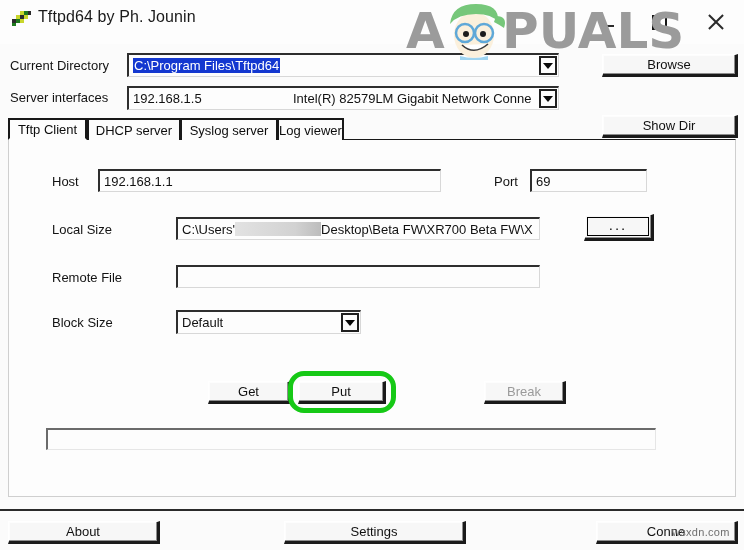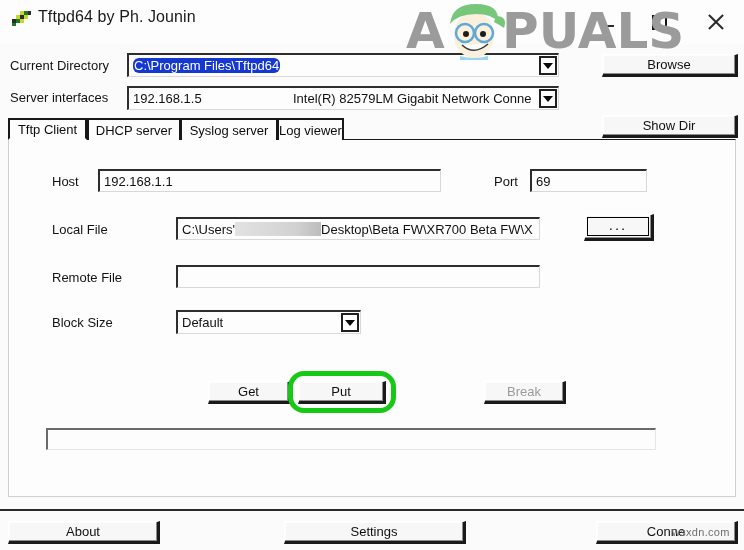--- a/index.html
+++ b/index.html
@@ -125,21 +125,20 @@
   .arrow-down {
     width: 0; height: 0;
     border-left: 5px solid transparent;
     border-right: 5px solid transparent;
     border-top: 6px solid #080808;
   }
   .sel {
     background: #1438d0;
     color: #ffffff;
     padding: 0 1px;
-    border-radius: 6px;
   }
   .redacted {
     display: inline-block;
     width: 86px;
     height: 14px;
     background: linear-gradient(to right,#e2e2e2,#d2d2d2 70%,#bcbcbc);
     vertical-align: -2px;
   }
 
   .btn {
@@ -332,21 +331,21 @@
     <div class="tab" style="left:172px; width:98px;">Syslog server</div>
     <div class="tab" style="left:269px; width:67px;">Log viewer</div>
   </div>
 
   <div class="label" style="left:52px; top:174px;">Host</div>
   <div class="field" style="left:98px; top:169px; width:343px; height:23px;">192.168.1.1</div>
 
   <div class="label" style="left:494px; top:174px;">Port</div>
   <div class="field" style="left:530px; top:169px; width:117px; height:23px;">69</div>
 
-  <div class="label" style="left:52px; top:222px;">Local File</div>
+  <div class="label" style="left:52px; top:222px;">Local Size</div>
   <div class="field" style="left:176px; top:217px; width:364px; height:23px;"><span>C:\Users'</span><span class="redacted"></span><span>Desktop\Beta FW\XR700 Beta FW\X</span></div>
   <div class="btn focus-dots" style="left:584px; top:214px; width:70px; height:27px;">
     <span class="inner-focus"></span>
     <span>...</span>
   </div>
 
   <div class="label" style="left:52px; top:270px;">Remote File</div>
   <div class="field" style="left:176px; top:265px; width:364px; height:23px;" placeholder=""></div>
 
   <div class="label" style="left:52px; top:315px;">Block Size</div>

